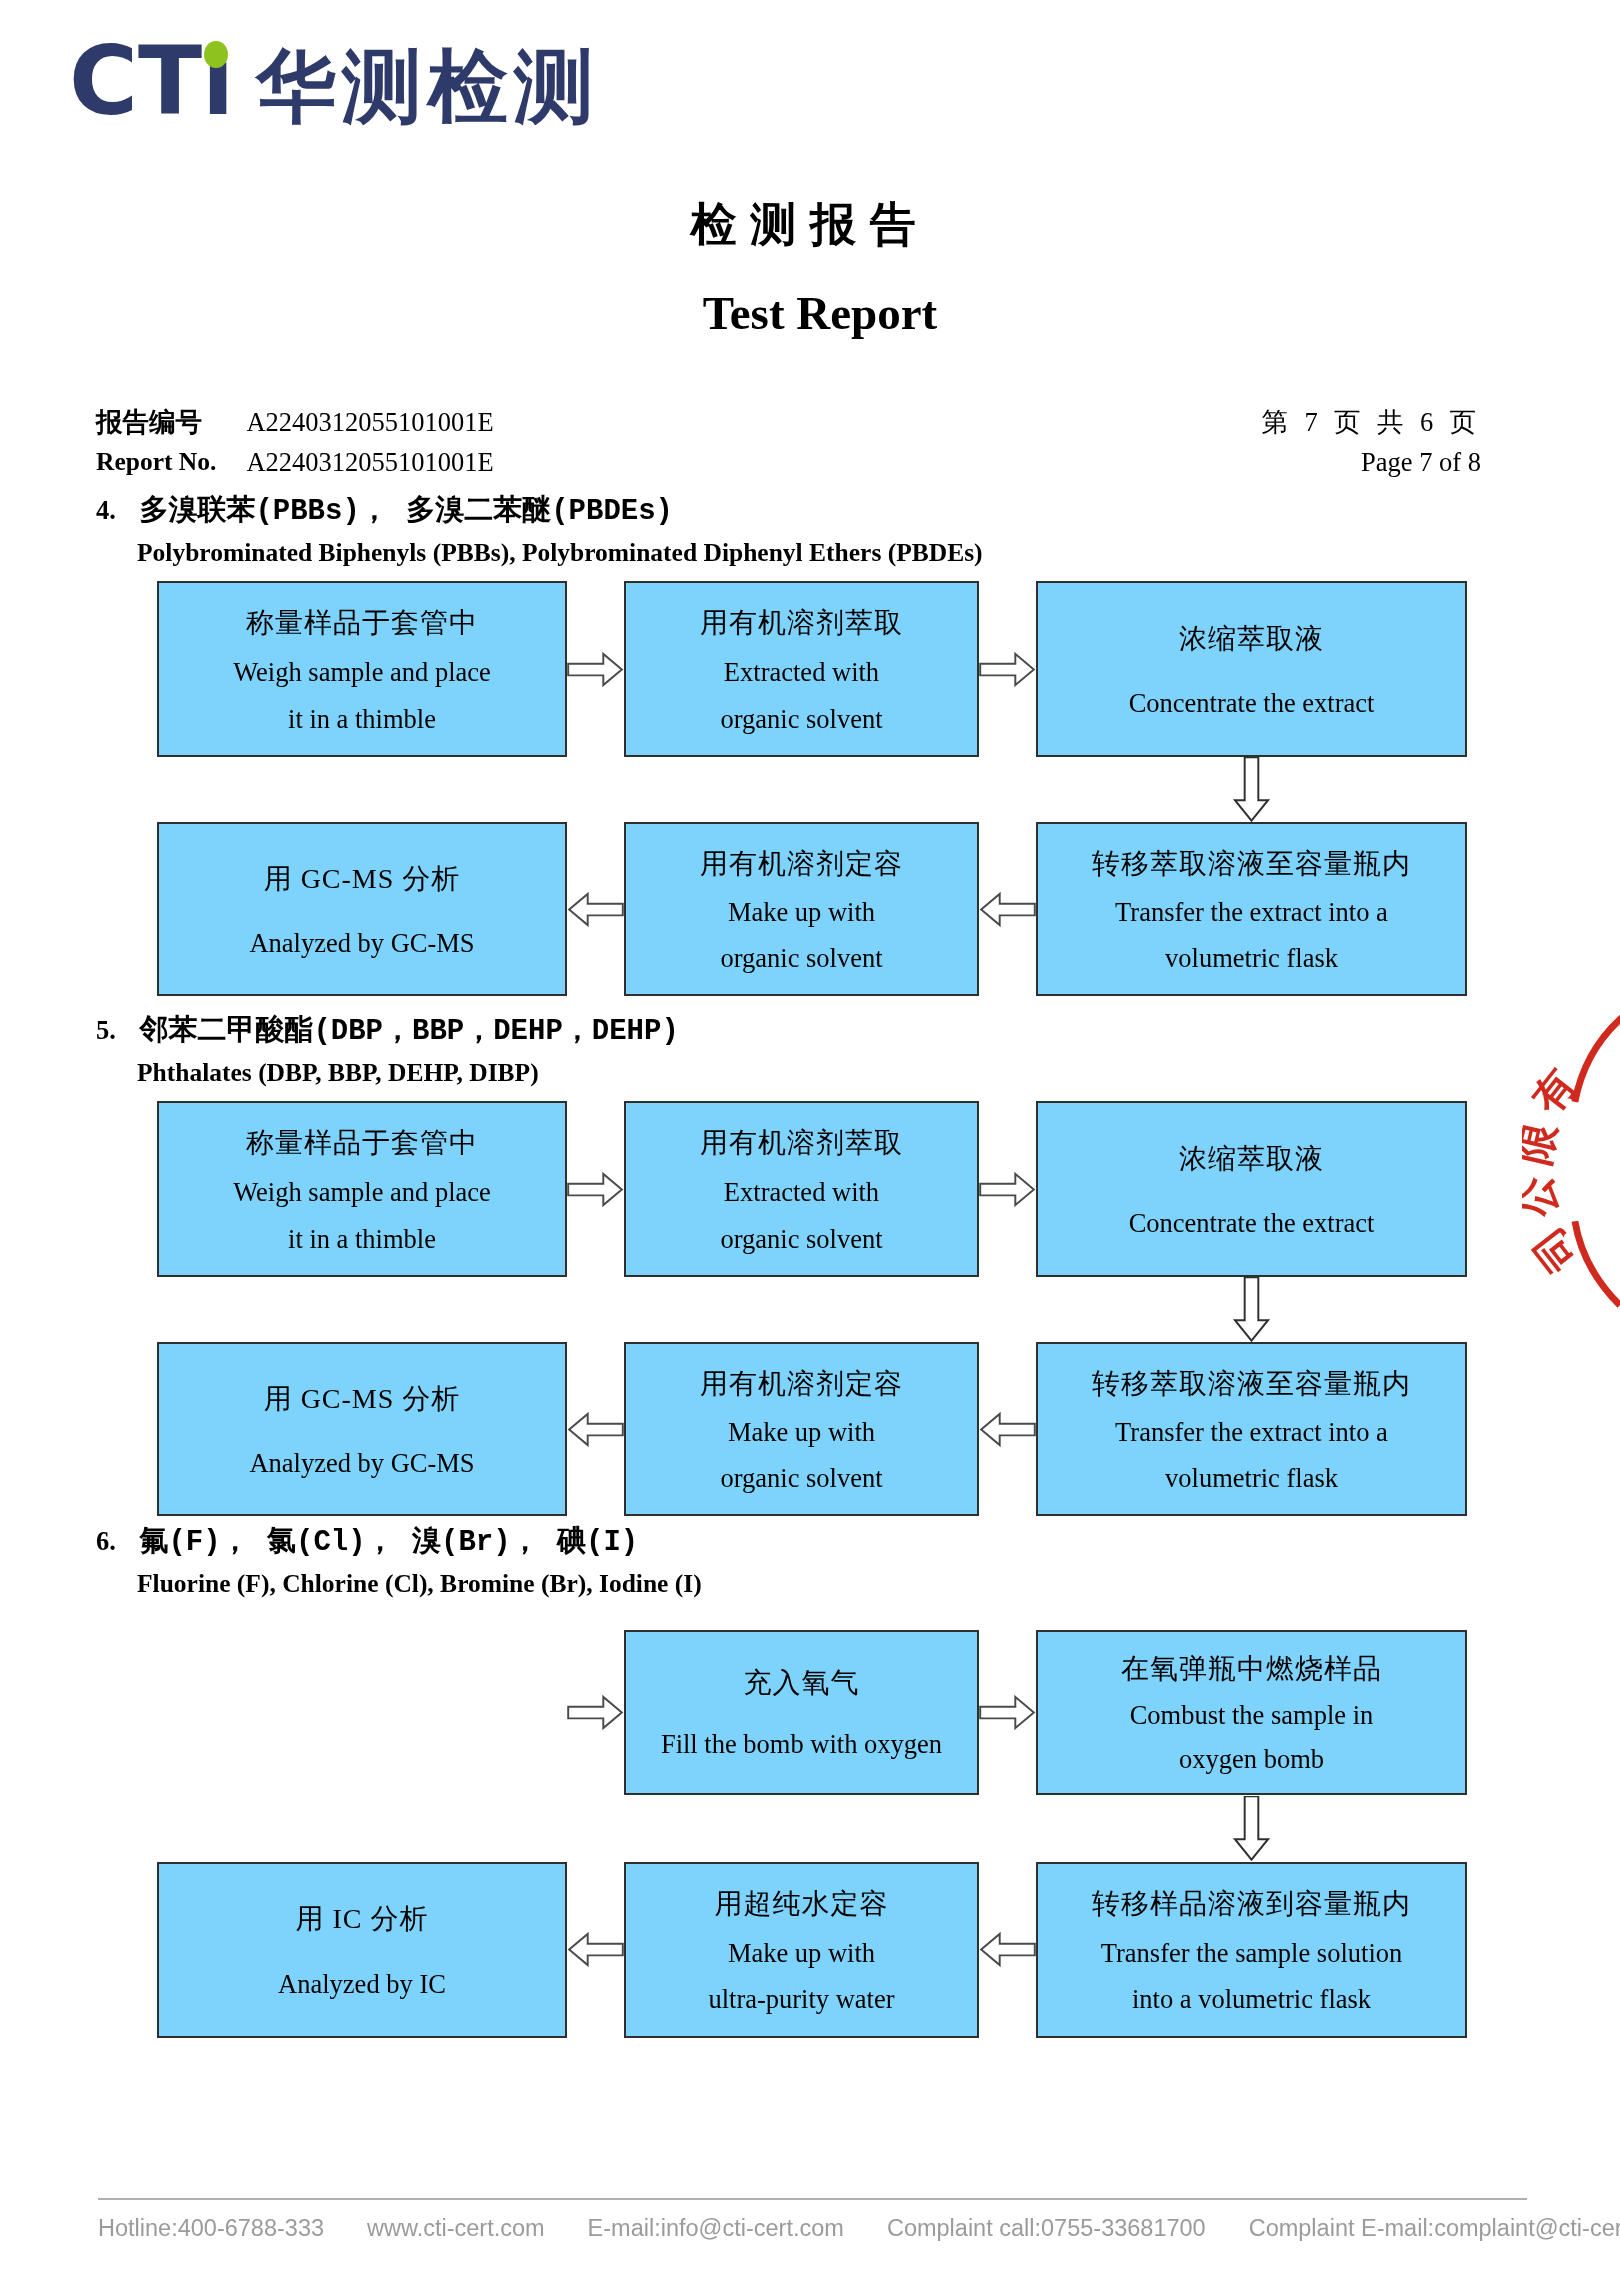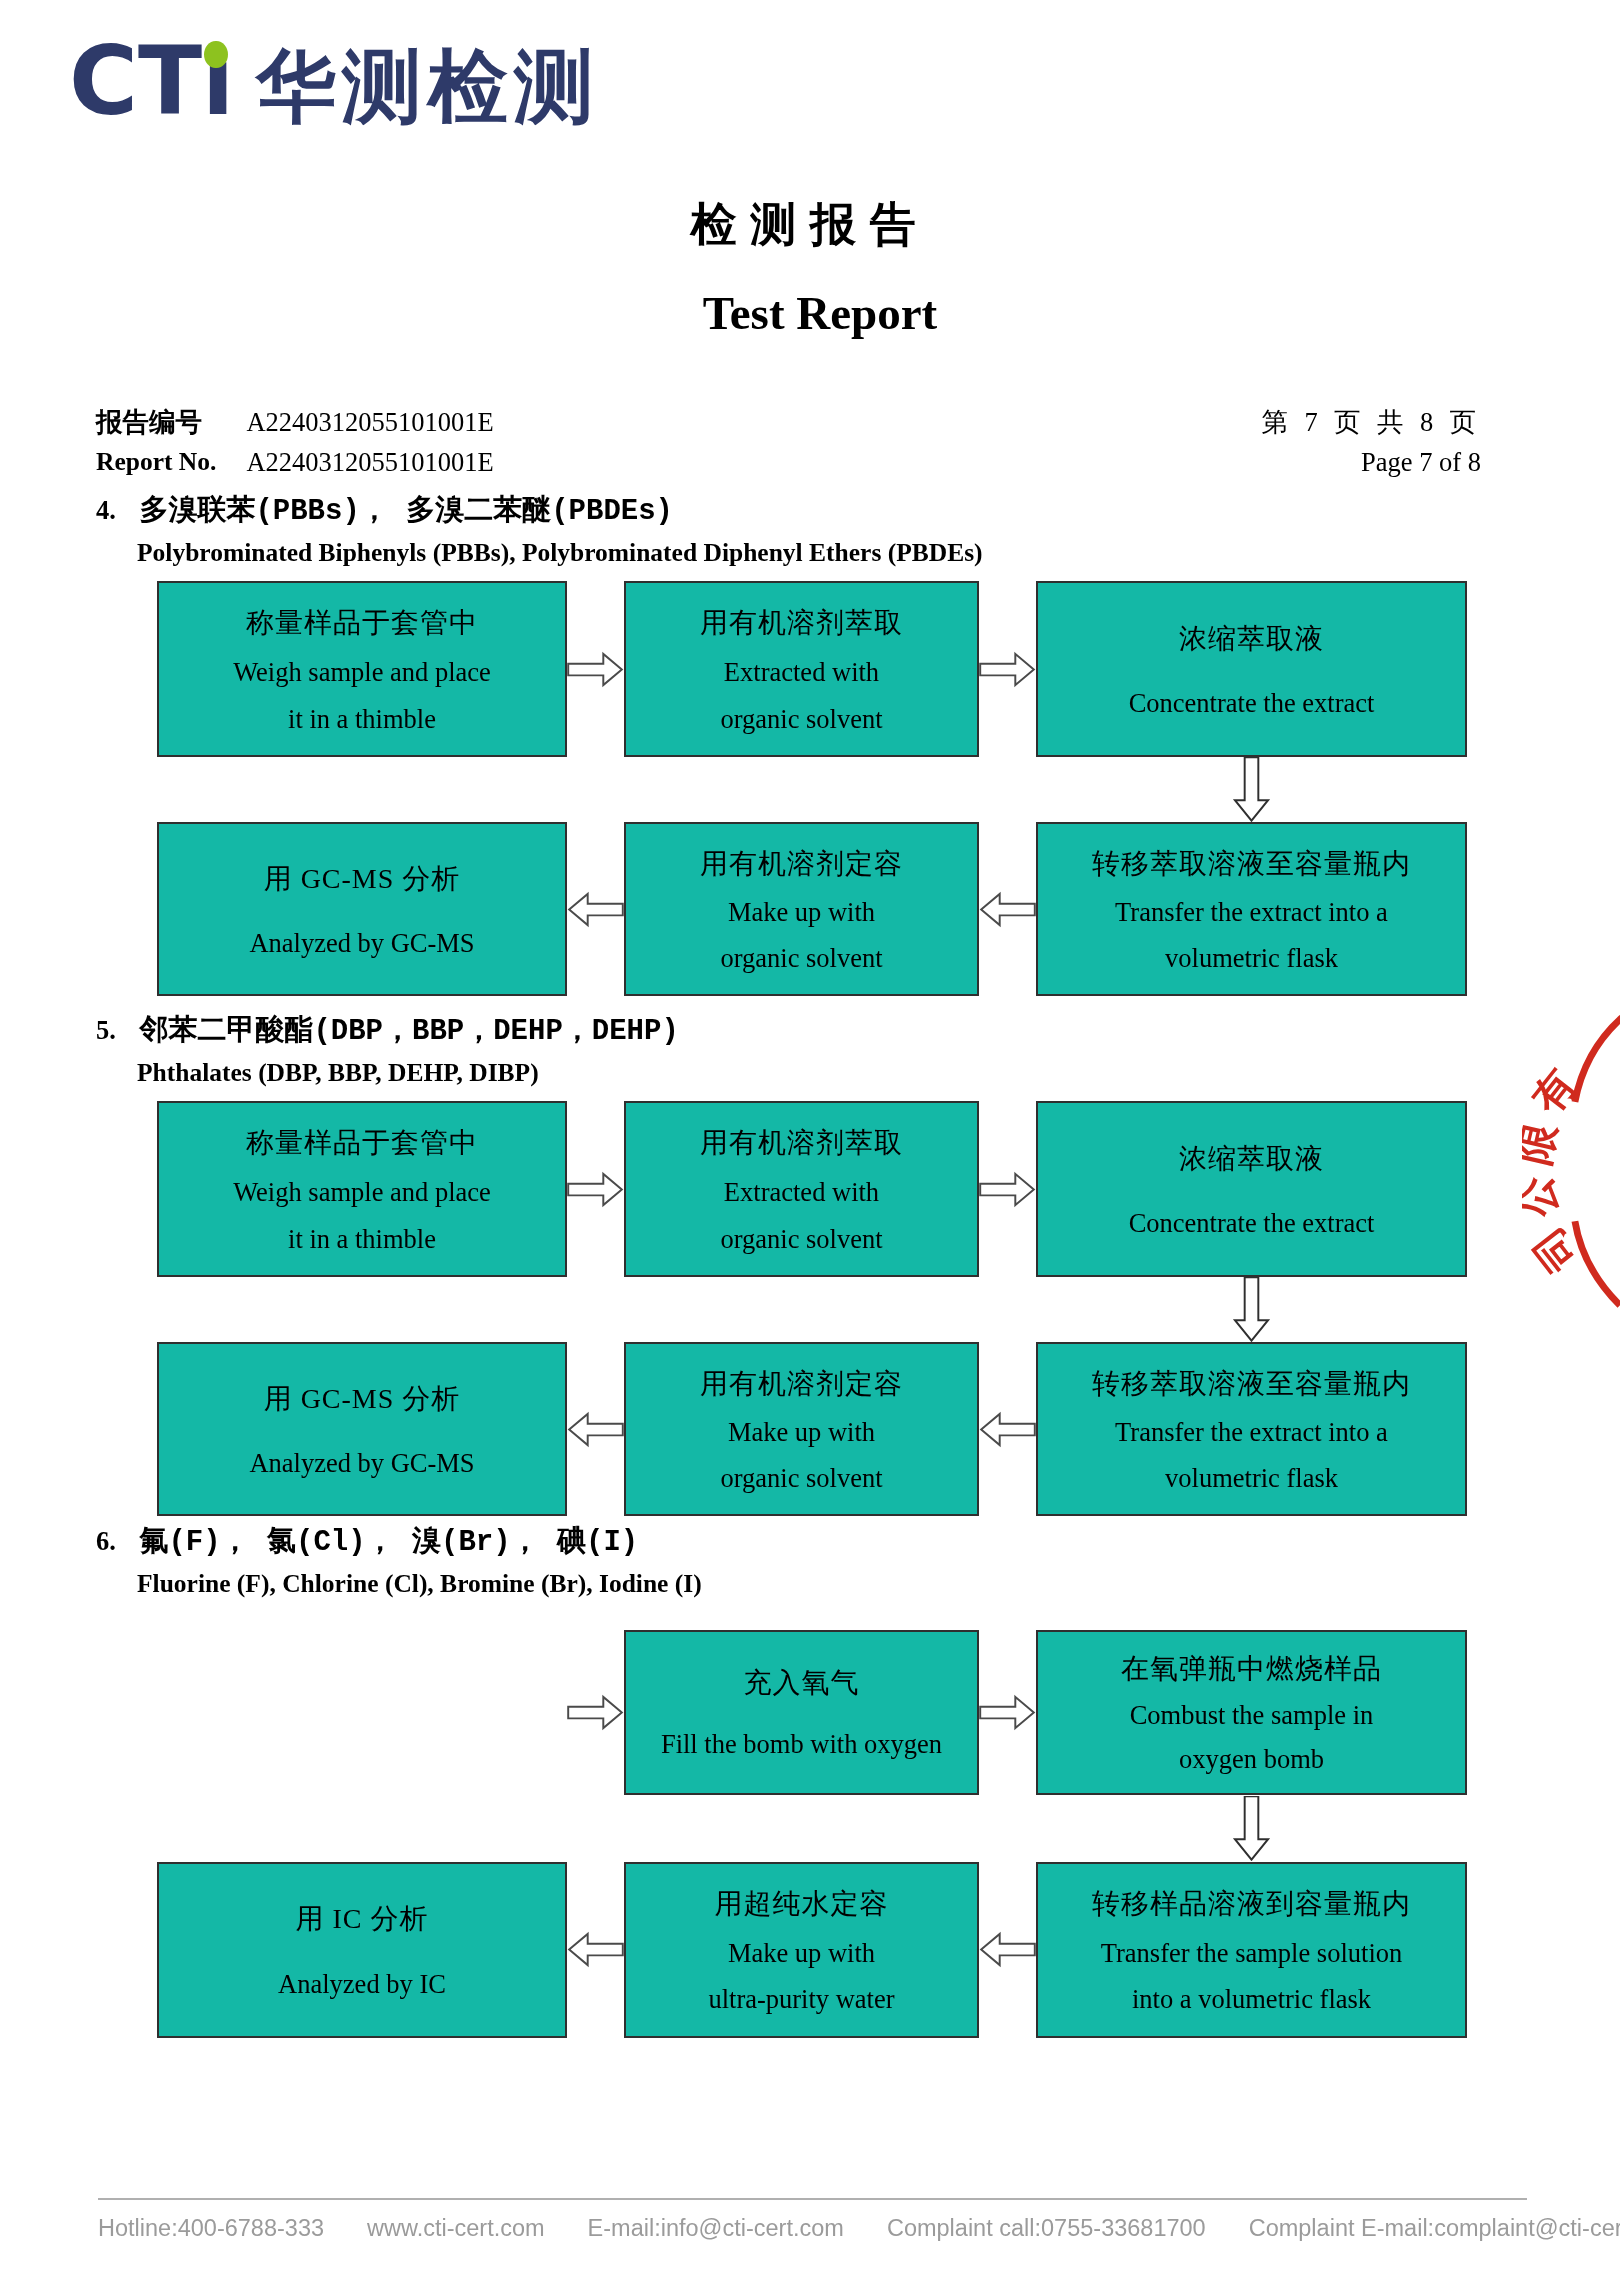--- a/index.html
+++ b/index.html
@@ -35,21 +35,21 @@
   .sec-num{font-weight:bold;font-size:26.5px;}
   .sec-cn{font-family:"Liberation Mono","DejaVu Sans Mono",monospace;font-weight:bold;font-size:29px;}
   .sec-sub{margin:7.8px 0 0 41px;font-weight:bold;font-size:25.5px;}
 
   .flow{margin:13.7px 0 0 61px;display:grid;
         grid-template-columns:410px 57px 355px 57px 431px;
         grid-template-rows:176px 65px 174px;}
   .sec6 .flow{margin-top:31px;grid-template-rows:165px 67px 176px;}
 
   .box{border:2px solid #2f2f2f;display:flex;flex-direction:column;justify-content:space-evenly;
-       align-items:center;text-align:center;padding:5.9px 9.8px;box-sizing:border-box;background:#14b8a6;}
+       align-items:center;text-align:center;padding:5.9px 9.8px;box-sizing:border-box;background:#7dd3fc;}
   .box .cn{font-size:28px;letter-spacing:1px;}
   .box .en{font-size:26.5px;}
   .arrow{display:flex;align-items:center;justify-content:center;}
 
   .g11{grid-column:1;grid-row:1;} .g21{grid-column:2;grid-row:1;} .g31{grid-column:3;grid-row:1;}
   .g41{grid-column:4;grid-row:1;} .g51{grid-column:5;grid-row:1;} .g52{grid-column:5;grid-row:2;}
   .g13{grid-column:1;grid-row:3;} .g23{grid-column:2;grid-row:3;} .g33{grid-column:3;grid-row:3;}
   .g43{grid-column:4;grid-row:3;} .g53{grid-column:5;grid-row:3;}
 
   
@@ -83,21 +83,21 @@
     <div class="info-labels">
       <div class="lab-cn">报告编号</div>
       <div class="lab-en">Report No.</div>
     </div>
     <div class="info-values">
       <div>A2240312055101001E</div>
       <div>A2240312055101001E</div>
     </div>
   </div>
   <div class="pageinfo">
-    <div class="pg-cn">第 7 页  共 8 页</div>
+    <div class="pg-cn">第 7 页  共 6 页</div>
     <div class="pg-en">Page 7 of 8</div>
   </div>
 
   <div class="sec sec4">
     <div class="sec-head">
       <span class="sec-num">4.</span>
       <span class="sec-cn">多溴联苯(PBBs)， 多溴二苯醚(PBDEs)</span>
     </div>
     <div class="sec-sub">Polybrominated Biphenyls (PBBs), Polybrominated Diphenyl Ethers (PBDEs)</div>
     <div class="flow">

